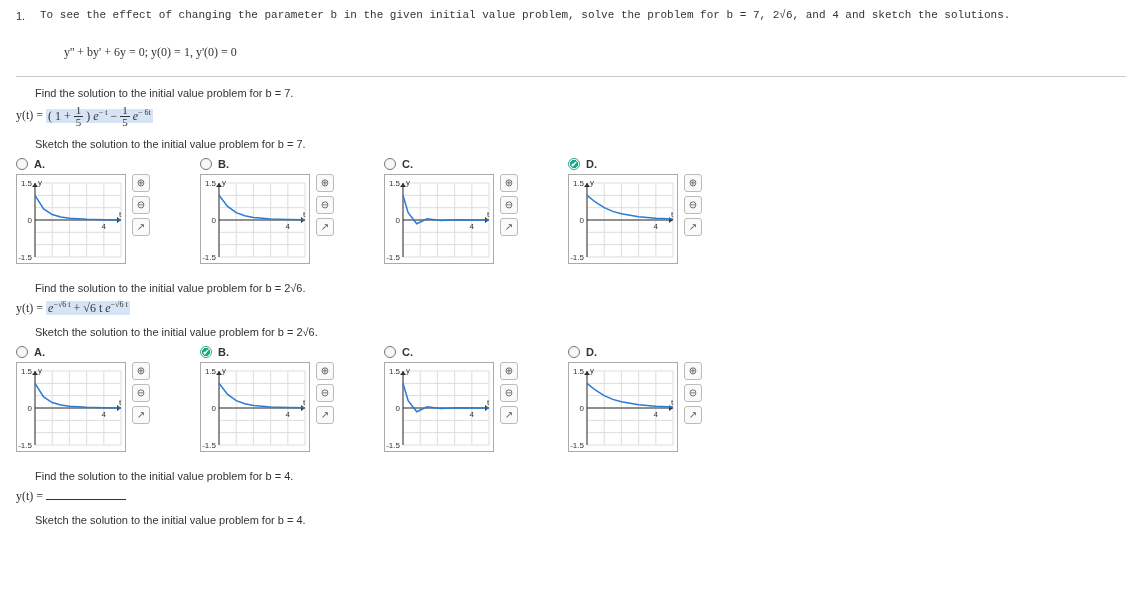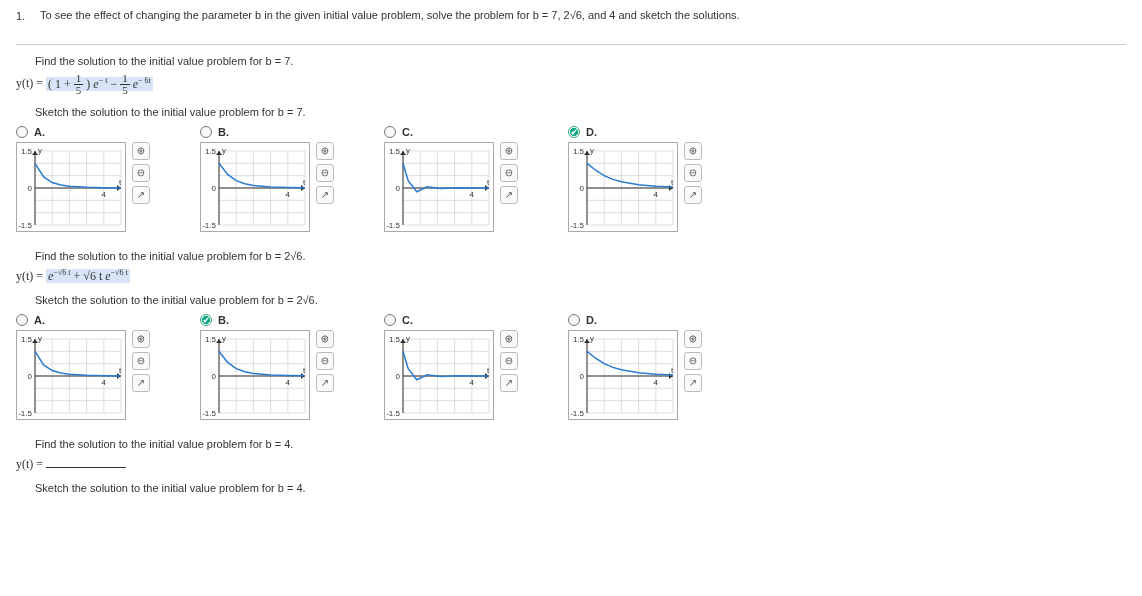--- a/index.html
+++ b/index.html
@@ -7,21 +7,21 @@
     font-family: Arial, sans-serif;
     font-size: 11px;
     color: #333;
     margin: 0;
     padding: 8px 16px;
     background: #fff;
   }
   .row { display: flex; align-items: flex-start; }
   .qnum { width: 24px; flex-shrink: 0; font-size: 11px; padding-top: 2px; }
   .content { flex: 1; }
-  .intro { margin-bottom: 15px; line-height: 1.4; }
+  .intro { margin-bottom: 22px; line-height: 1.4; font-family: Liberation Mono, monospace; }
   .eqline { margin: 4px 0 10px 24px; font-family: 'Times New Roman', serif; font-size: 12px; }
   hr.sep { border: none; border-top: 1px solid #ccc; margin: 6px 0; }
   .prompt { margin: 10px 0 6px 0; padding-left: 19px; }
   .ansline { margin: 6px 0 10px 0; font-family: Liberation Serif, serif; font-size: 12px; }
   .high { background: #d6e4f5; padding: 0 2px; }
   .options { display: flex; gap: 50px; margin: 8px 0 18px 0; }
   .optcol { display: flex; flex-direction: column; align-items: flex-start; }
   .opthead { display: flex; align-items: center; gap: 6px; margin-bottom: 4px; font-weight: bold; font-size: 11px; }
   .radio { width: 12px; height: 12px; border: 1px solid #777; border-radius: 50%; display: inline-block; background: #f7f7f7; }
   .radio.checked { border: 1px solid #3a7; background: radial-gradient(circle at center, #1a8 0%, #1a8 55%, #fff 60%); display:inline-flex; align-items:center; justify-content:center;}
@@ -36,20 +36,21 @@
   .frac .d { display:block; padding:0 2px;}
   sup{font-size:8px;}
 </style>
 </head>
 <body>
 
 <div class="row">
   <div class="qnum">1.</div>
   <div class="content">
     <div class="intro">To see the effect of changing the parameter b in the given initial value problem, solve the problem for b = 7, 2√6, and 4 and sketch the solutions.</div>
+    <div class="eqline">y'' + by' + 6y = 0;   y(0) = 1,   y'(0) = 0</div>
   </div>
 </div>
 
 <hr class="sep">
 
 <div class="prompt">Find the solution to the initial value problem for b = 7.</div>
 <div class="ansline">
   y(t) = <span class="high">( 1 + <span class="frac"><span class="n">1</span><span class="d">5</span></span> ) <i>e</i><sup>− t</sup> − <span class="frac"><span class="n">1</span><span class="d">5</span></span> <i>e</i><sup>− 6t</sup></span>
 </div>
 <div class="prompt">Sketch the solution to the initial value problem for b = 7.</div>

